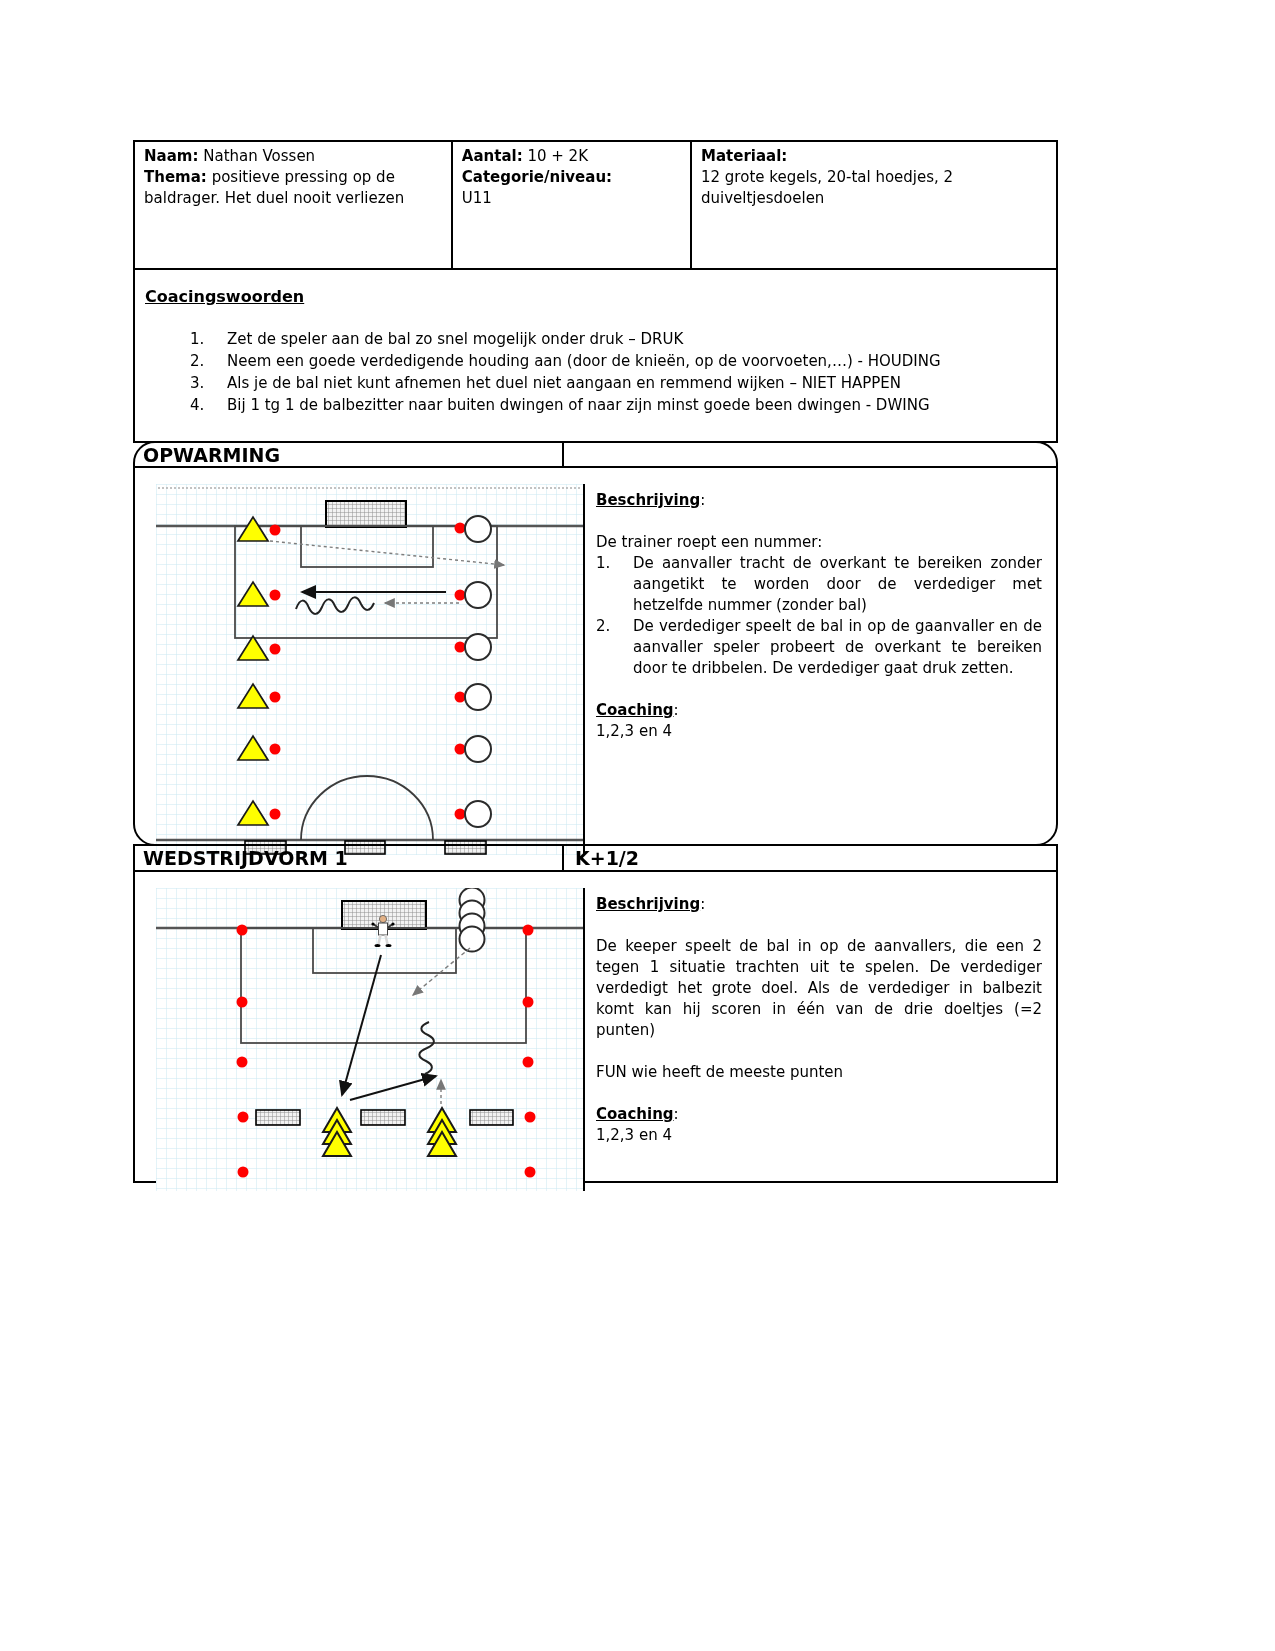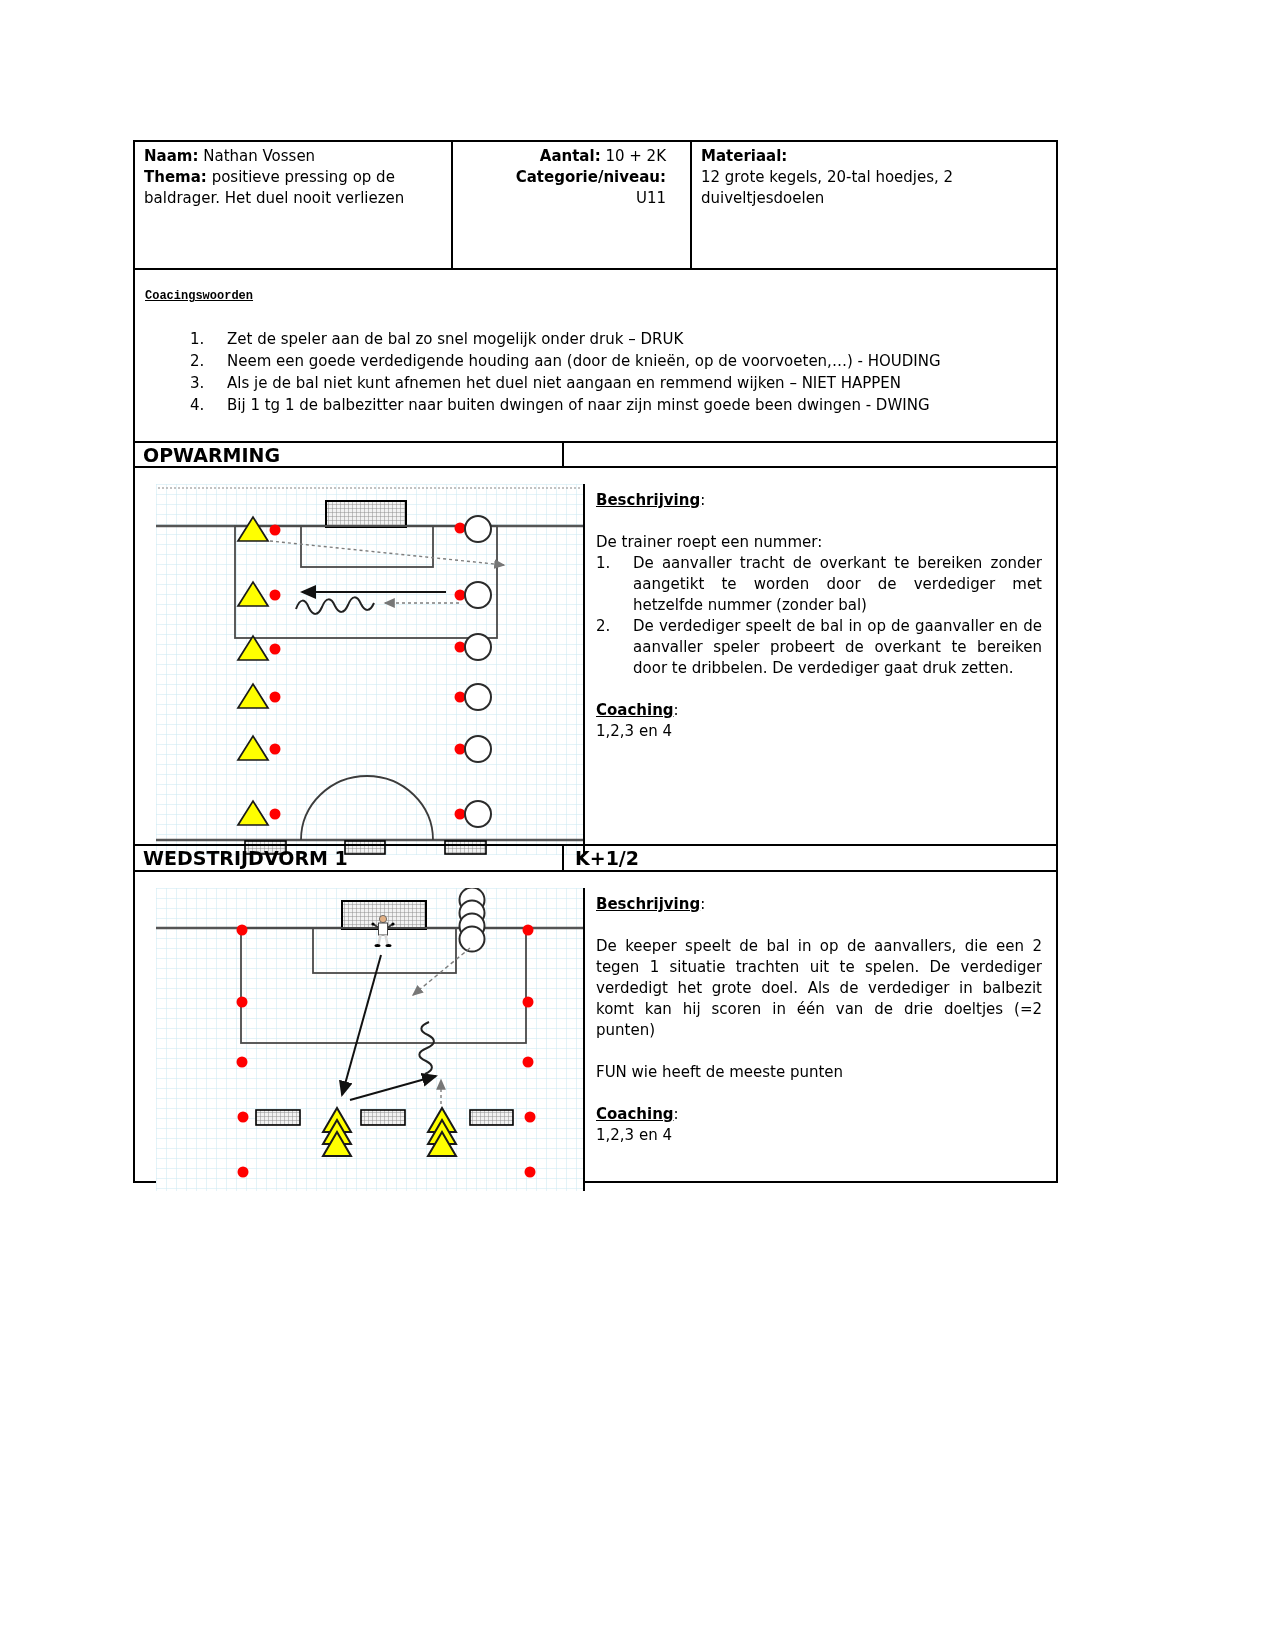--- a/index.html
+++ b/index.html
@@ -11,40 +11,40 @@
   }
   .abs { position:absolute; box-sizing:border-box;gap:16px; }
   b, .b { font-weight:bold; }
   .bu { font-weight:bold; text-decoration:underline; }
 
   
   .info-table { left:133px; top:140px; width:925px; height:130px; border:2px solid #000; display:flex; }
   .info-cell { box-sizing:border-box; padding:4px 8px 4px 9px; }
   .info-cell + .info-cell { border-left:2px solid #000; }
   .ic1 { width:312px; }
-  .ic2 { width:232px;text-align:right; }
+  .ic2 { width:232px; }
   .ic3 { width:381px; }
 
   
   .cw-box { left:133px; top:268px; width:925px; height:175px; border:2px solid #000; padding:16px 10px 0 10px; }
-  .cw-title { font-size:12px;font-family:Liberation Mono, monospace; }
+  .cw-title { font-size:16px; }
   .cw-list { margin-top:21px; }
   .cw-item { display:flex; line-height:22px; }
   .cw-item .num { width:37px; text-align:left; padding-left:45px; flex:none; }
   .cw-item .txt { flex:1; }
 
   
   .ex-table { left:133px; width:925px; border:2px solid #000; display:flex; flex-direction:column; }
   .ex-head { display:flex; border-bottom:2px solid #000; }
   .ex-head .hl { width:429px; border-right:2px solid #000; font-size:19px; font-weight:bold; padding:2px 0 0 8px; box-sizing:border-box; }
   .ex-head .hr { flex:1; font-size:19px; font-weight:bold; padding:2px 0 1px 11px; box-sizing:border-box; }
   .ex-body { display:flex; flex:1;margin-left:21px; }
   .ex-body .dl { width:429px; border-right:2px solid #000; box-sizing:border-box; overflow:hidden; }
   .ex-body .dr { flex:1; padding:6px 14px 0 11px; box-sizing:border-box; }
-  .opw-table { top:441px; height:405px; }
+  .opw-table { top:441px; height:405px;border-radius:22px; }
   .opw-head-h { height:30px; }
   .wed-table { top:844px; height:339px; }
   .wed-head-h { height:32px; }
 
   .spacer { height:21px; }
   .step { display:flex; }
   .step .num { width:37px; flex:none; }
   .step .txt { flex:1; text-align:justify; }
   .just { text-align:justify; }
 

